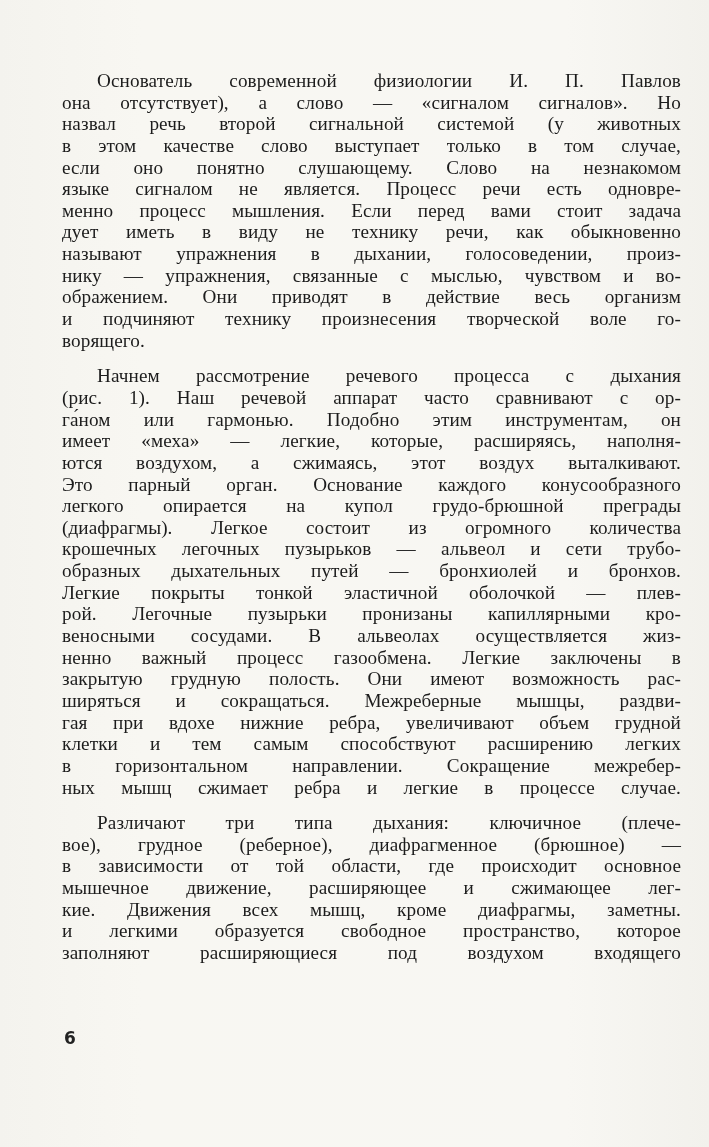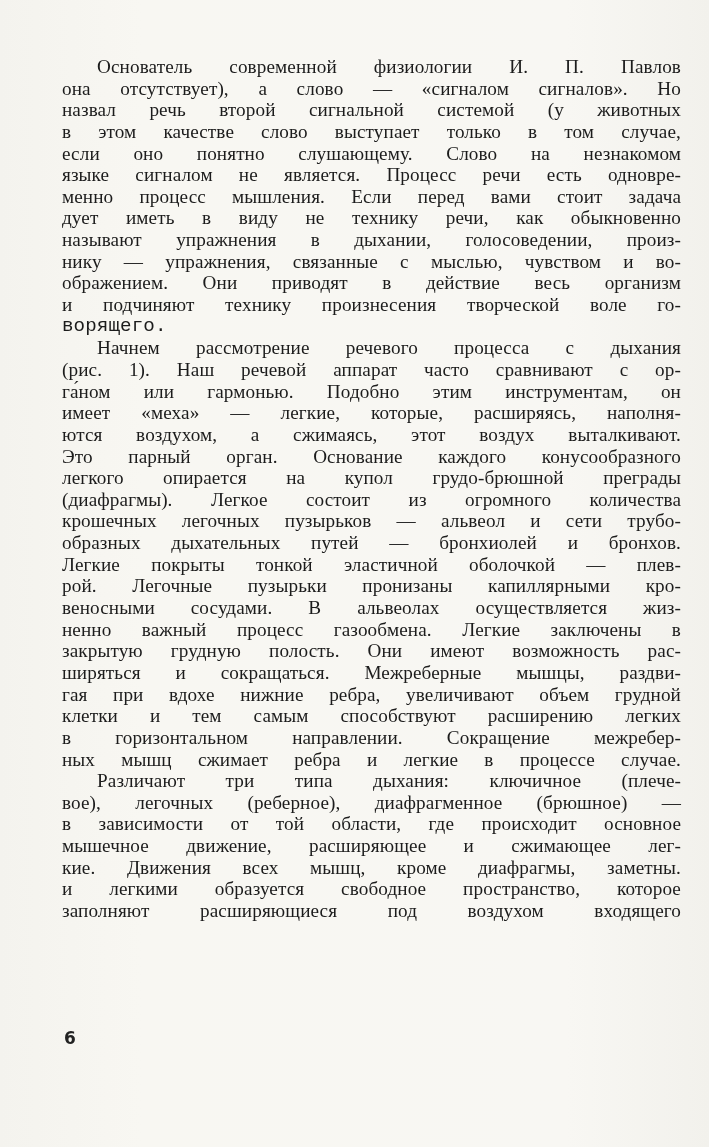--- a/index.html
+++ b/index.html
@@ -32,24 +32,24 @@
       height: 21.65px;
       line-height: 21.65px;
       font-size: 19.2px;
       white-space: nowrap;
       text-align: justify;
       text-align-last: justify;
       letter-spacing: 0.1px;
     }
     .line.indent {
       padding-left: 35px;
+      margin-top: 14px;
     }
     .line.last {
       text-align-last: left;
-      font-family: Liberation Mono, monospace;
     }
     .page-number {
       position: absolute;
       left: 64px;
       top: 1028px;
       font-size: 17px;
       font-weight: bold;
       font-family: "DejaVu Sans", sans-serif;
       color: #222;
     }
@@ -89,21 +89,21 @@
     <div class="line">веносными сосудами. В альвеолах осуществляется жиз-</div>
     <div class="line">ненно важный процесс газообмена. Легкие заключены в</div>
     <div class="line">закрытую грудную полость. Они имеют возможность рас-</div>
     <div class="line">ширяться и сокращаться. Межреберные мышцы, раздви-</div>
     <div class="line">гая при вдохе нижние ребра, увеличивают объем грудной</div>
     <div class="line">клетки и тем самым способствуют расширению легких</div>
     <div class="line">в горизонтальном направлении. Сокращение  межребер-</div>
     <div class="line">ных мышц сжимает ребра и легкие в процессе случае.</div>
 
     <div class="line indent">Различают три типа дыхания:  ключичное (плече-</div>
-    <div class="line">вое), легочных (реберное), диафрагменное (брюшное) —</div>
+    <div class="line">вое), грудное (реберное), диафрагменное (брюшное) —</div>
     <div class="line">в зависимости от той области, где происходит основное</div>
     <div class="line">мышечное движение, расширяющее и сжимающее лег-</div>
     <div class="line">кие. Движения всех мышц, кроме диафрагмы, заметны.</div>
     <div class="line">и легкими образуется свободное пространство, которое</div>
     <div class="line">заполняют  расширяющиеся  под воздухом входящего</div>
   </div>
 
   <div class="page-number">6</div>
 </div>
 

